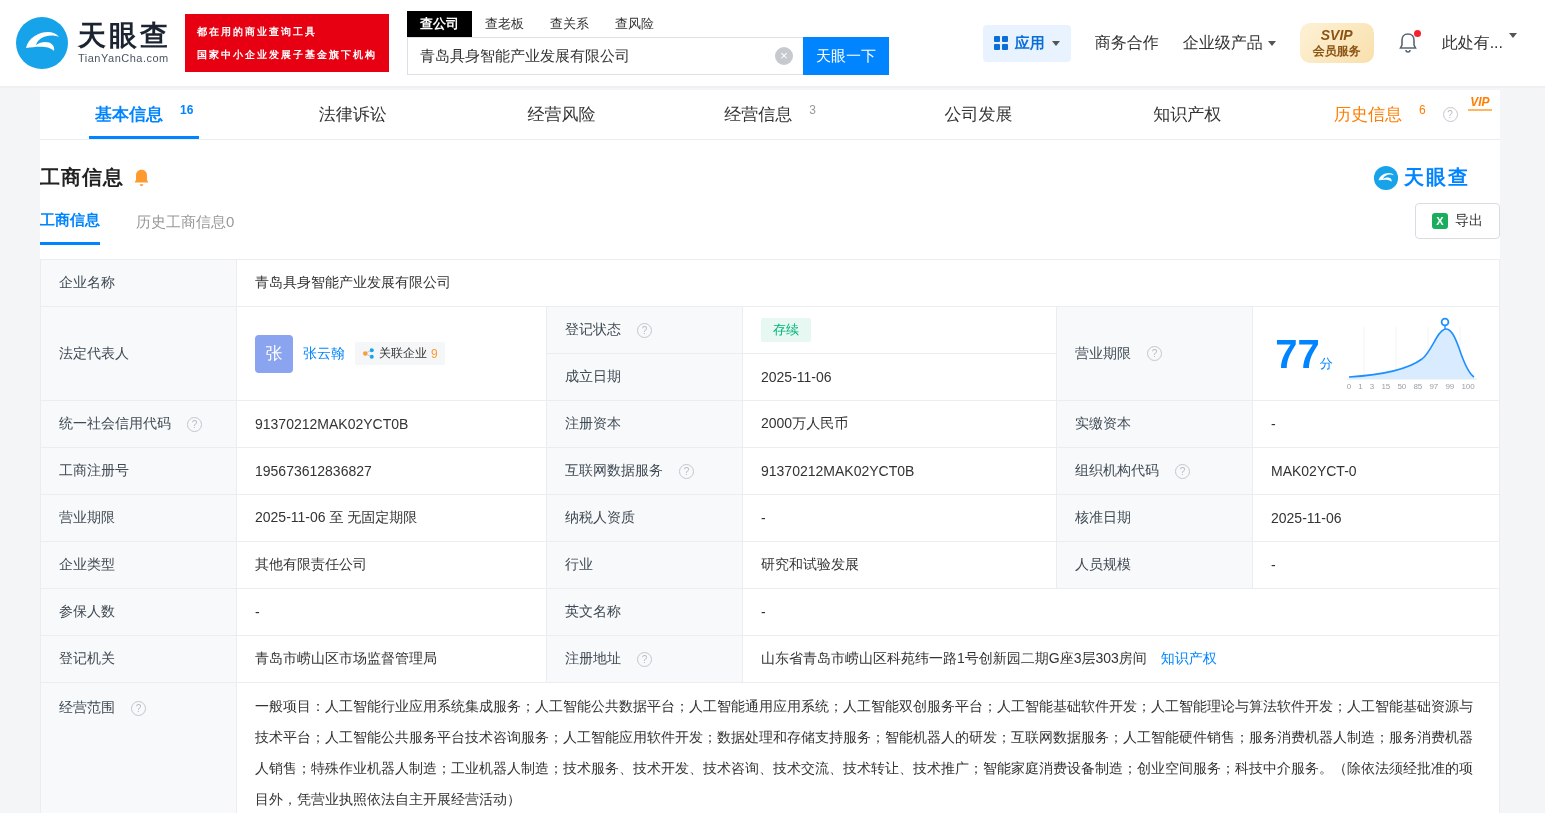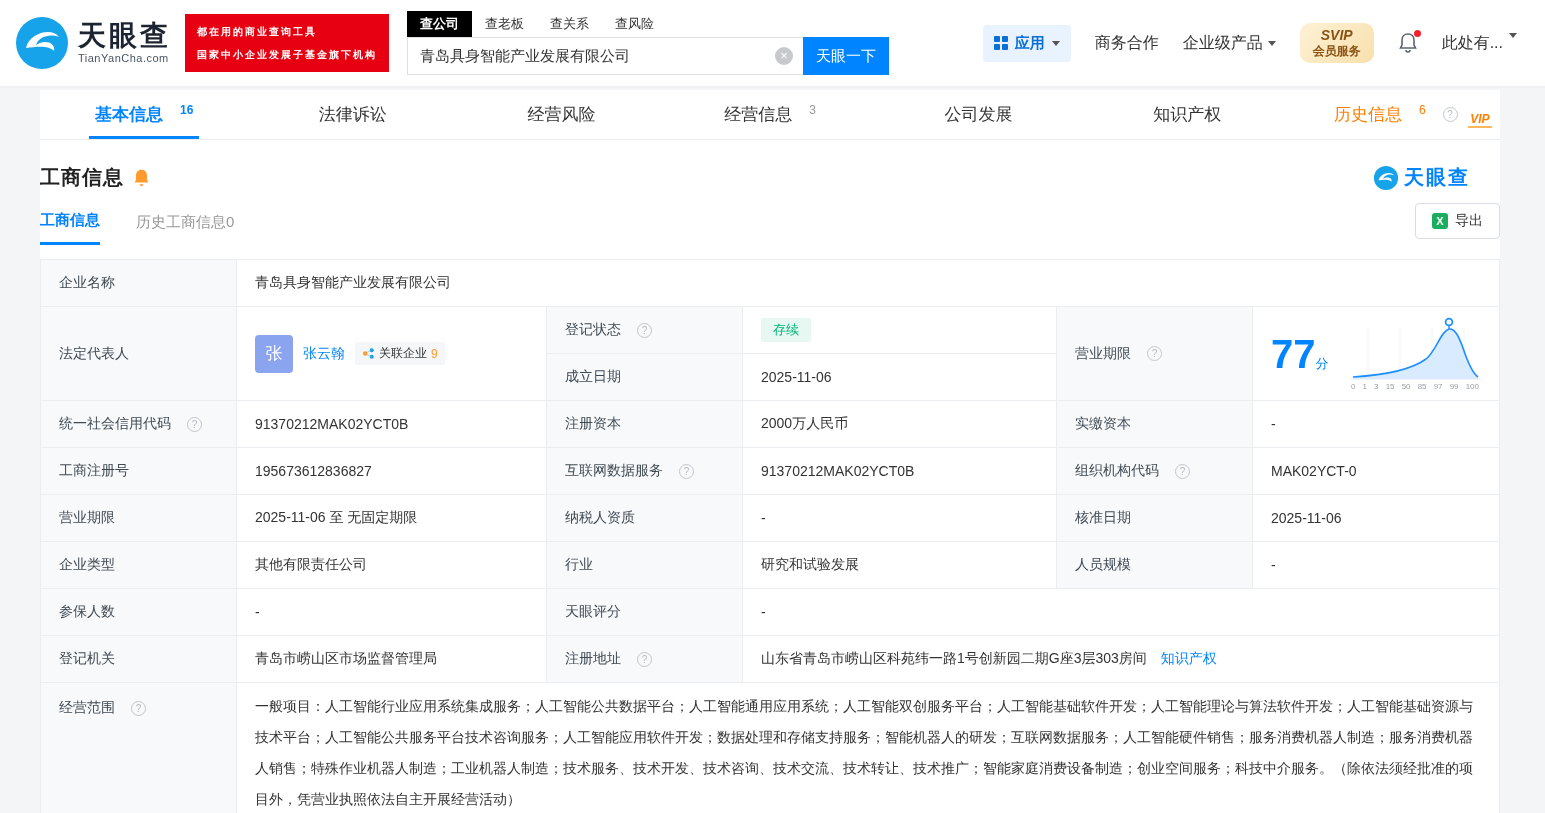--- a/index.html
+++ b/index.html
@@ -37,21 +37,21 @@
 .main{margin:2px 45px 0 40px;background:#fff;min-height:723px}
 
 .page-tabs{display:flex;height:50px;border-bottom:1px solid #ebedf0}
 .page-tab{flex:1;display:flex;align-items:center;justify-content:center;font-size:17px;color:#333;cursor:pointer;position:relative;height:100%}
 .page-tab .inner{display:flex;align-items:flex-start;gap:17px;height:100%;align-items:center;position:relative}
 .page-tab.active{color:#0084ff;font-weight:bold}
 .page-tab.active .inner:after{content:"";position:absolute;left:-6px;right:-6px;bottom:0;height:3px;background:#0084ff}
 .tab-count{font-size:12px;margin-top:-10px}
 .c-blue{color:#0084ff}.c-gray{color:#999}.c-orange{color:#ff7d00}
 .page-tab.orange{color:#ff7d00}
-.vip-flag{position:absolute;top:22px;right:-34px;font-size:12px;font-weight:bold;font-style:italic;color:#ff7d00;border-bottom:2px solid #ffb65c;padding:0 2px}
+.vip-flag{position:absolute;top:5px;right:-34px;font-size:12px;font-weight:bold;font-style:italic;color:#ff7d00;border-bottom:2px solid #ffb65c;padding:0 2px}
 
 .sec-head{display:flex;align-items:center;padding:24px 30px 0 0}
 .sec-title{font-size:20px;font-weight:bold;color:#222;letter-spacing:1px}
 .sec-bell{margin-left:8px;display:flex}
 .sec-logo{margin-left:auto;display:flex;align-items:center;gap:5px}
 .sec-logo-txt{font-size:20px;font-weight:bold;color:#0084ff;letter-spacing:2px}
 
 .sub-tabs{display:flex;align-items:center;margin-top:20px;padding-right:0;position:relative}
 .sub-tab{font-size:15px;margin-right:36px;cursor:pointer;padding-bottom:12px;color:#999}
 .sub-tab.active{color:#0084ff;font-weight:bold;border-bottom:3px solid #0084ff}
@@ -63,21 +63,21 @@
 .info-table td.lbl{background:#f7f9fa;width:196px;color:#404a54}
 .lbl-inner{display:flex;align-items:center;gap:16px}
 .help{display:inline-block;width:15px;height:15px;border:1px solid #c3c8cd;border-radius:50%;color:#b6bcc2;font-size:10px;line-height:13px;text-align:center;cursor:pointer;flex:none}
 .badge-green{display:inline-block;background:#e6f8f1;color:#00b578;padding:3px 12px;border-radius:2px;font-size:13px}
 .rep-cell{display:flex;align-items:center;gap:10px}
 .avatar{width:38px;height:38px;border-radius:4px;background:#8aa4ef;color:#fff;font-size:17px;display:flex;align-items:center;justify-content:center;cursor:pointer;flex:none}
 .link{color:#0084ff;cursor:pointer;text-decoration:none}
 .rel-badge{display:flex;align-items:center;gap:4px;background:#f4f6f8;border-radius:2px;padding:3px 7px;font-size:12px;color:#333;cursor:pointer}
 .rel-badge b{color:#ff9a2e;font-weight:normal}
 
-.score-cell-in{display:flex;align-items:center;gap:14px;justify-content:space-between}
+.score-cell-in{display:flex;align-items:center;gap:14px;justify-content:center}
 .score-num{font-size:40px;font-weight:bold;color:#0084ff;line-height:1}
 .score-unit{font-size:13px;color:#0084ff}
 .score-chart{display:flex;flex-direction:column}
 .ticks{display:flex;justify-content:space-between;width:128px;font-size:8px;color:#9aa0a6;margin-top:1px}
 .scope-cell{line-height:31px;font-size:14px;color:#333}
 .addr-cell .link{margin-left:10px;white-space:nowrap}
 </style>
 </head>
 <body>
 
@@ -343,21 +343,21 @@
       <td class="lbl">企业类型</td>
       <td>其他有限责任公司</td>
       <td class="lbl">行业</td>
       <td>研究和试验发展</td>
       <td class="lbl">人员规模</td>
       <td>-</td>
     </tr>
     <tr>
       <td class="lbl">参保人数</td>
       <td>-</td>
-      <td class="lbl">天眼评分</td>
+      <td class="lbl">英文名称</td>
       <td colspan="3">-</td>
     </tr>
     <tr>
       <td class="lbl">登记机关</td>
       <td>青岛市崂山区市场监督管理局</td>
       <td class="lbl">
         <span class="lbl-inner">
               <span>注册地址</span>
               <span class="help">?</span>
             </span>

